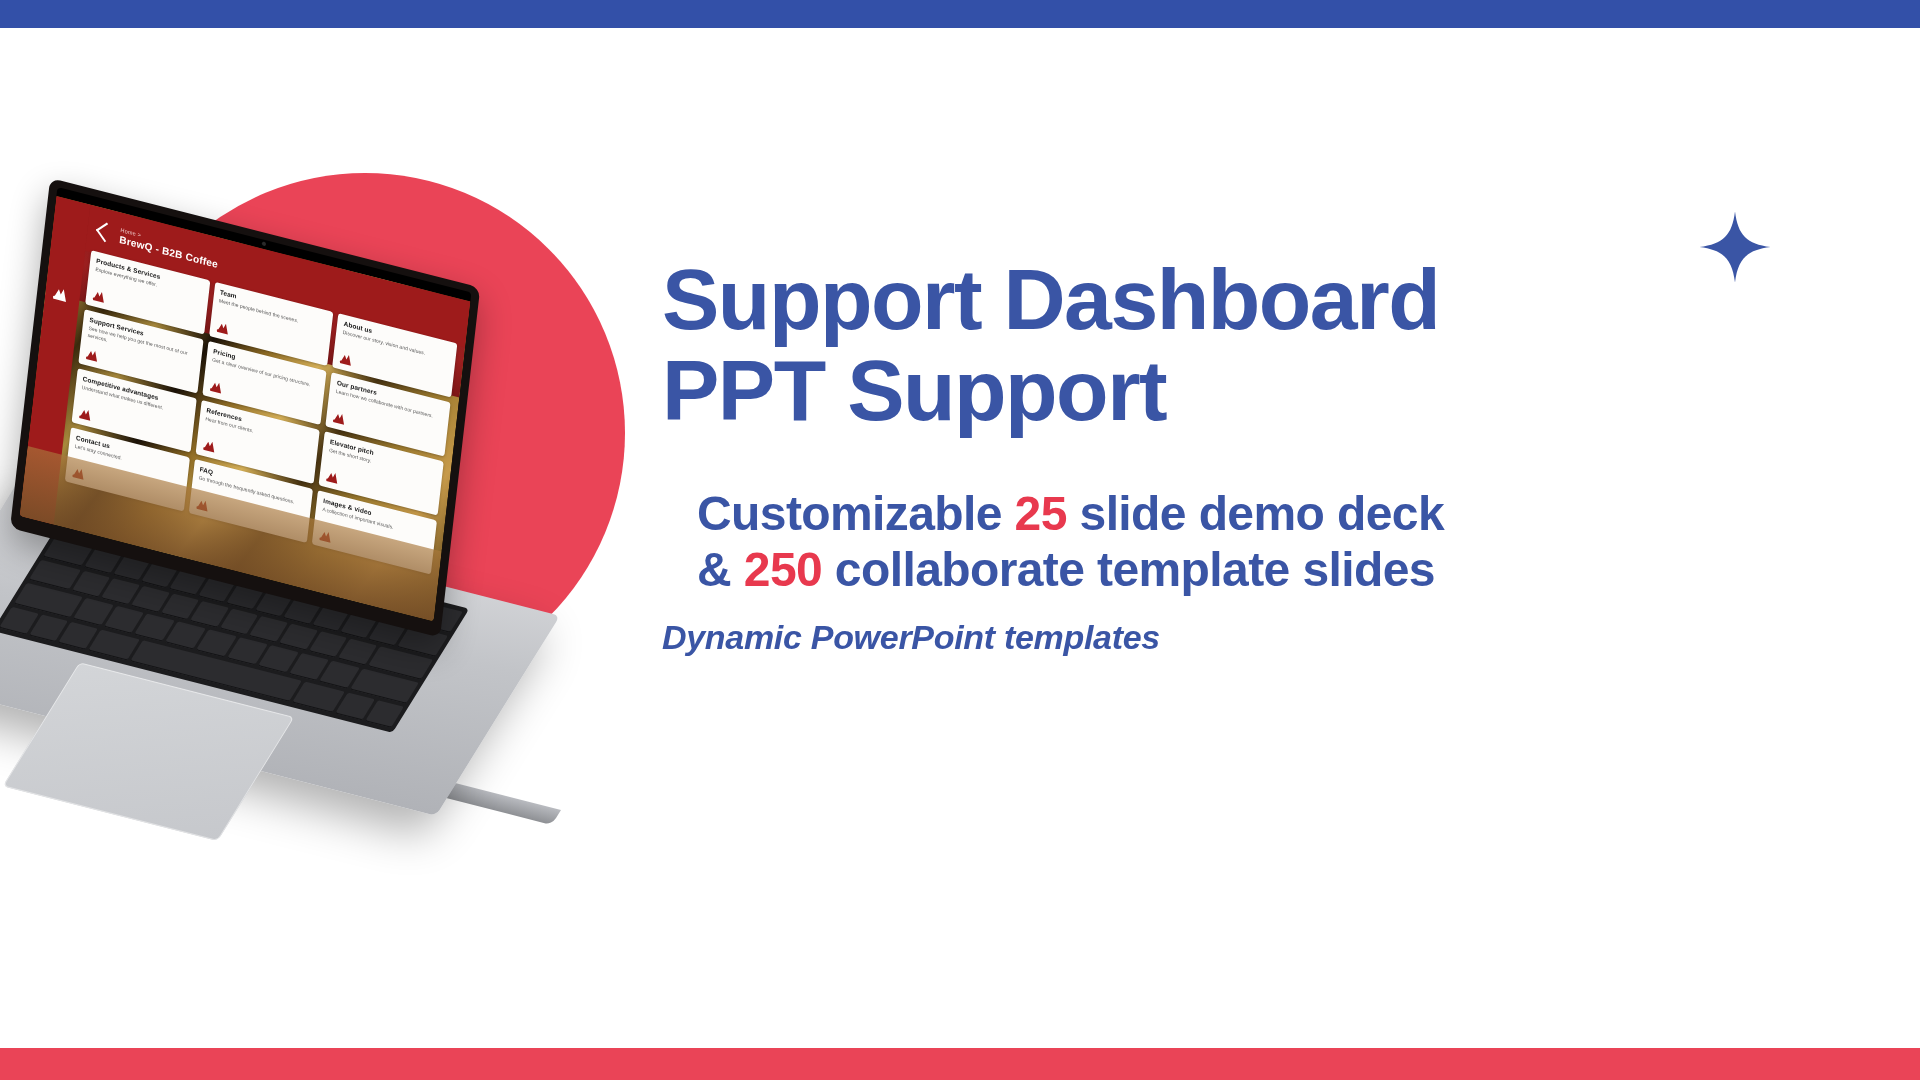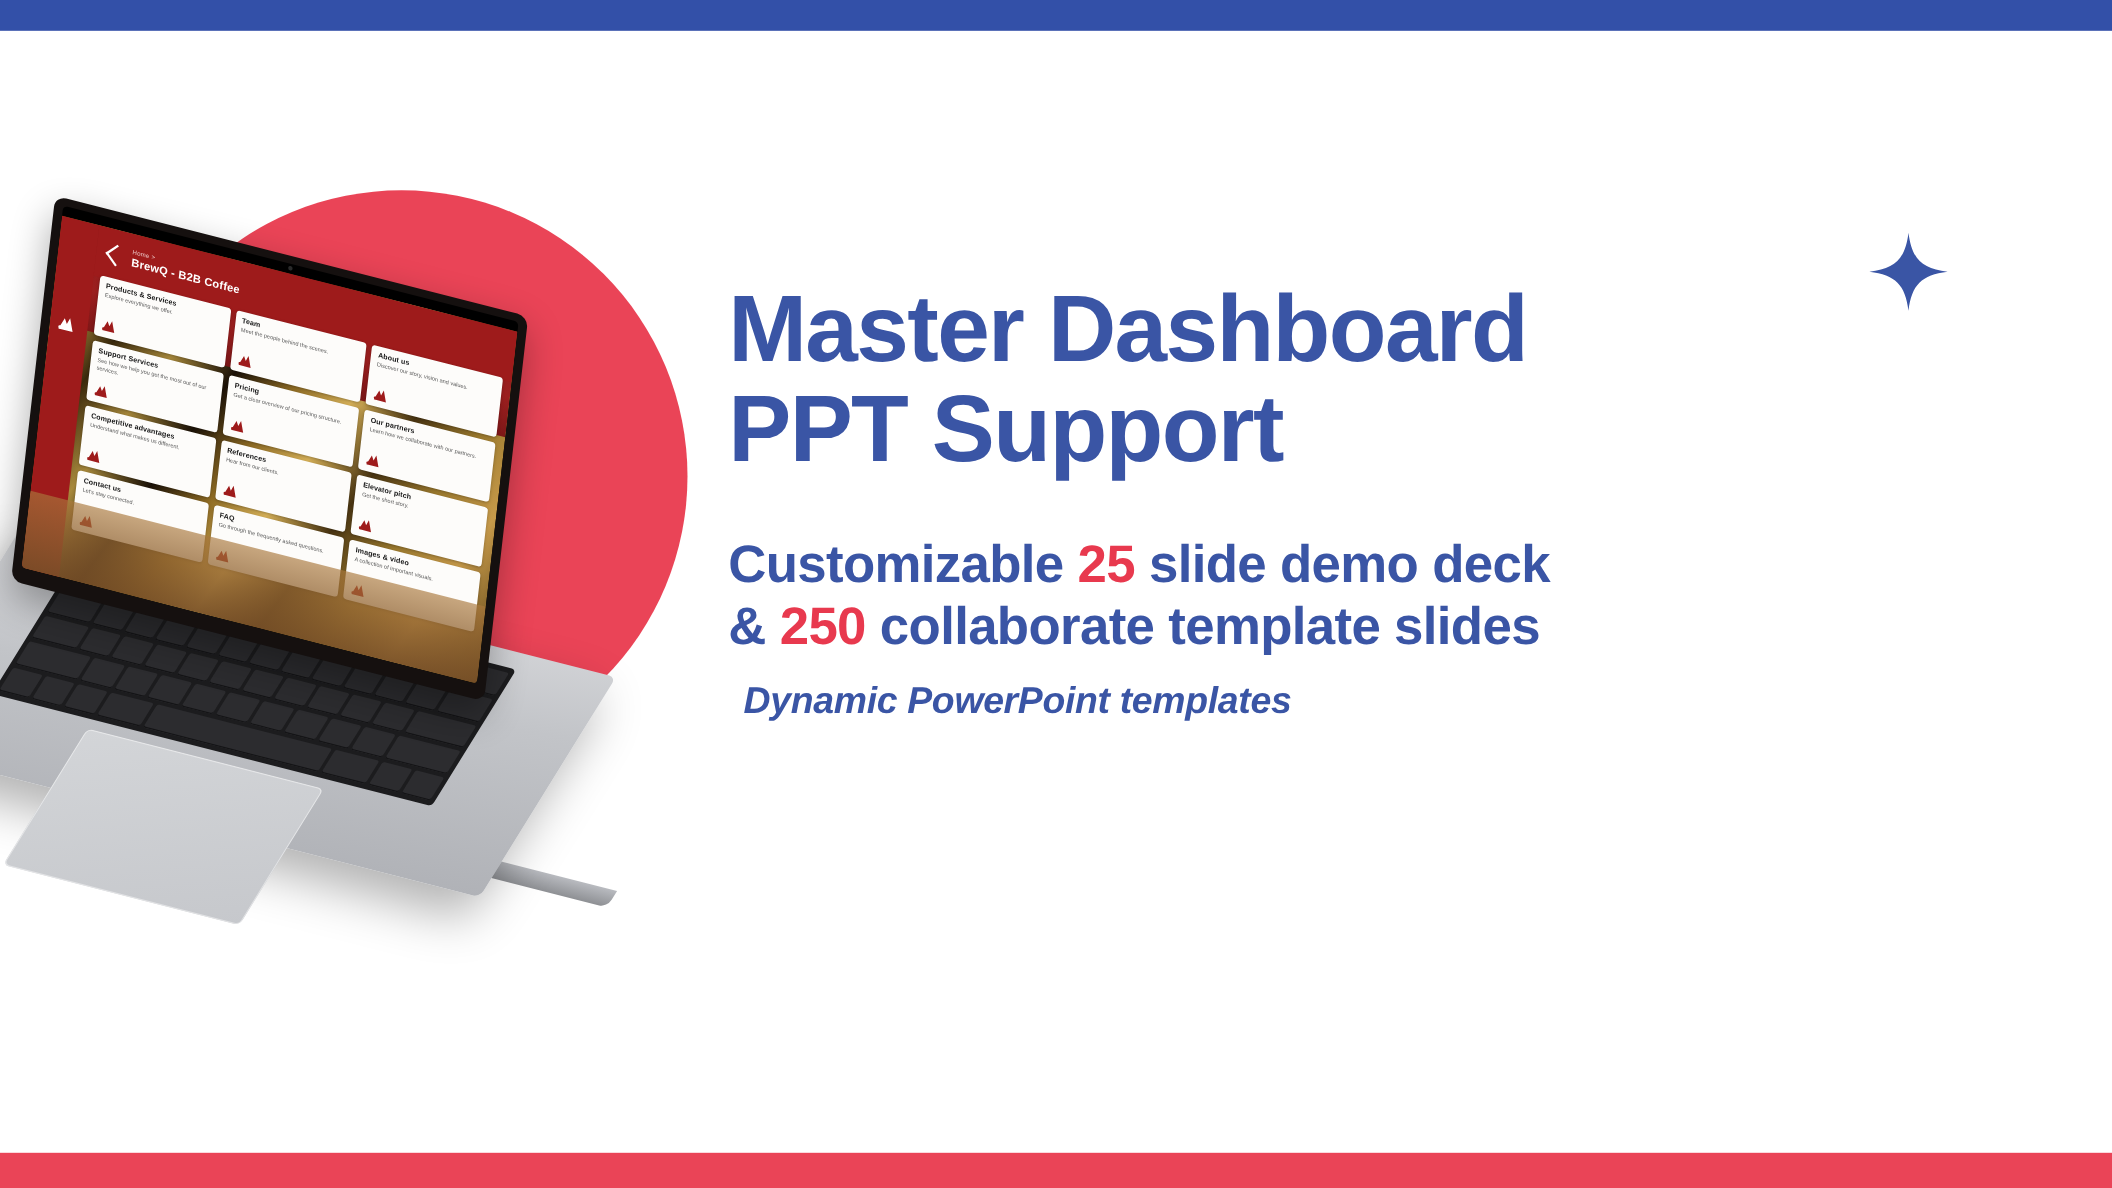--- a/index.html
+++ b/index.html
@@ -119,25 +119,25 @@
     position:absolute;left:2px;top:168px;width:1250px;
     font-size:86px;line-height:1.06;font-weight:700;color:#3A55A5;
     letter-spacing:-1.5px;
   }
   #headline .ln{display:block;white-space:nowrap;}
   #sparkle{display:inline-block;vertical-align:middle;margin-left:18px;width:74px;height:74px;}
   #subhead{
     position:absolute;left:2px;top:418px;width:1250px;
     font-size:48px;line-height:1.18;font-weight:700;color:#3A55A5;letter-spacing:-.6px;
   }
-  #subhead .ln{display:block;white-space:nowrap;}
+  #subhead .ln{display:block;white-space:nowrap;margin-left:35px;}
   .num{color:#E8394E;}
   #tagline{
     position:absolute;left:2px;top:590px;
-    font-size:34px;font-weight:700;font-style:italic;color:#3A55A5;letter-spacing:-.3px;margin-left:14px;
+    font-size:34px;font-weight:700;font-style:italic;color:#3A55A5;letter-spacing:-.3px;
   }
 </style>
 </head>
 <body>
 
 <div class="band" id="band-top"></div>
 <div class="band" id="band-bottom"></div>
 
 <div id="visual">
 
@@ -370,21 +370,21 @@
         </div>
       </div>
     </div>
 
   </div>
 </div>
 
 <div id="copy">
 
   <h1 id="headline">
-    <span class="ln">Master Dashboard</span>
+    <span class="ln">Support Dashboard</span>
     <span class="ln">
       <span>PPT Support</span>
     </span>
   </h1>
 
   <span id="sparkle" style="position:absolute;left:1020px;top:182px;">
     <svg viewBox="0 0 100 100" width="74" height="74" aria-hidden="true">
       <path d="M50 2 C54 34 66 46 98 50 C66 54 54 66 50 98 C46 66 34 54 2 50 C34 46 46 34 50 2 Z" fill="#3A55A5"></path>
     </svg>
   </span>

